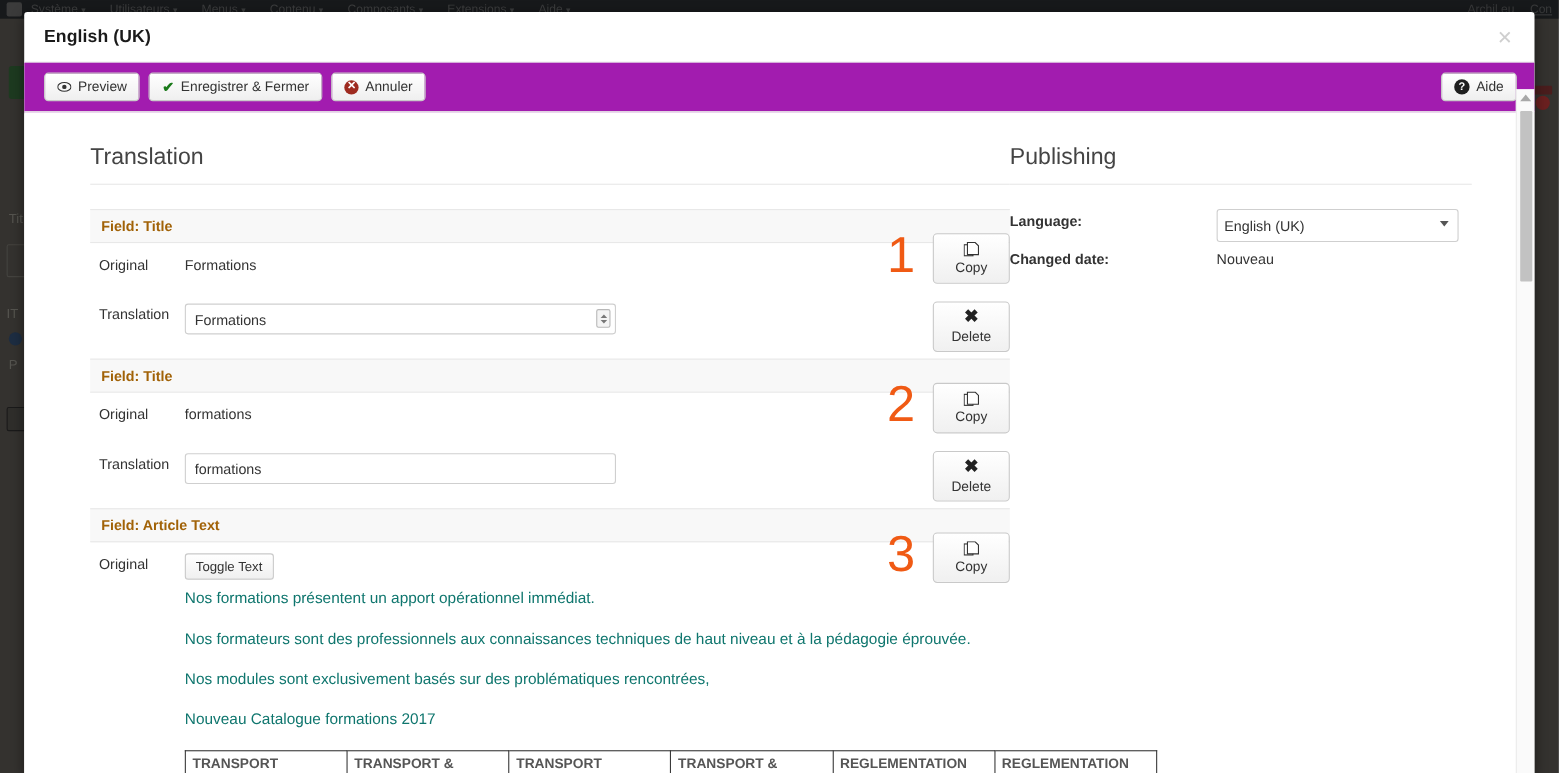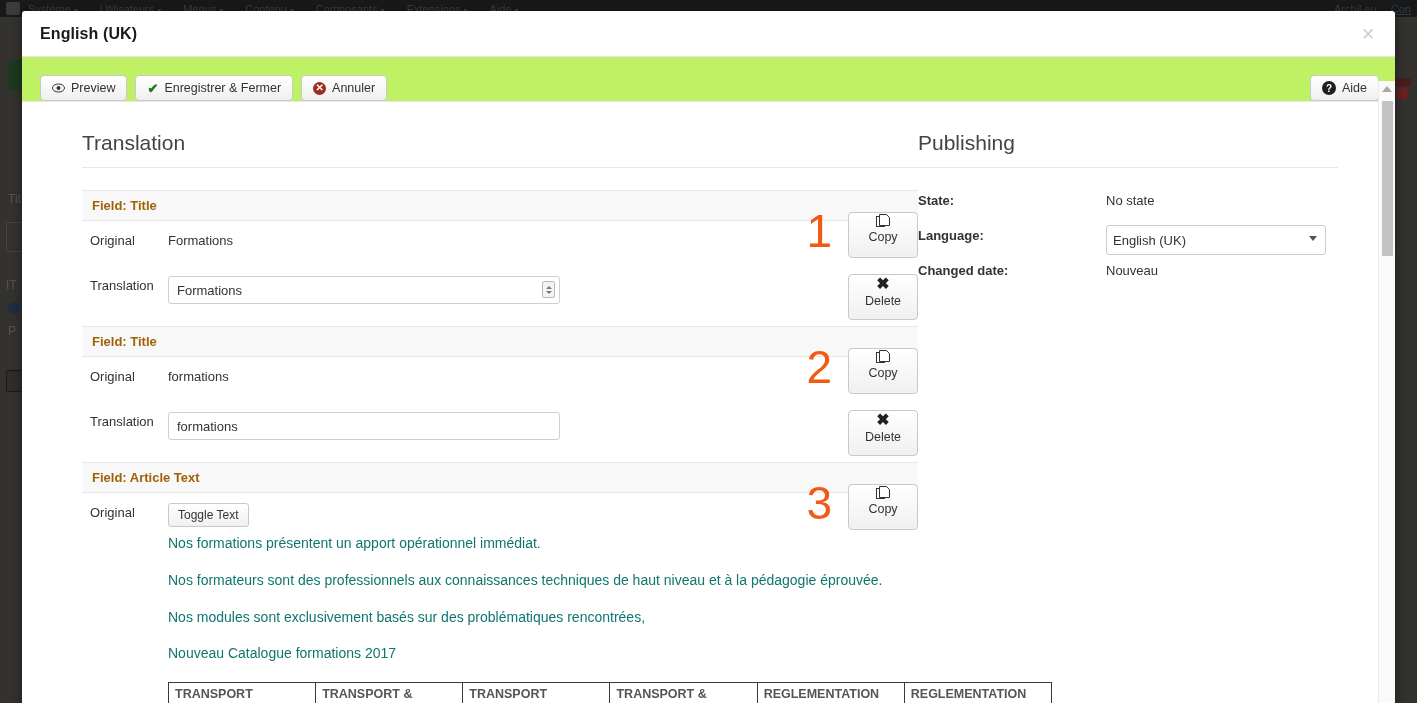--- a/index.html
+++ b/index.html
@@ -90,23 +90,23 @@
     position: absolute; right: 16px; top: 13px;
     width: 22px; height: 22px;
     color: #cfcfcf; font-size: 17px; line-height: 22px; text-align: center;
     cursor: pointer; background: none; border: none; padding: 0;
     font-family: "Liberation Sans", sans-serif;
   }
 
   
   #modal-toolbar {
     height: 45px;
-    background: #bef264;
+    background: #a21caf;
     border-bottom: 1px solid #e8e8e8;
-    display: flex; align-items: flex-end;
+    display: flex; align-items: center;
     padding: 0 16px 0 18px;
     position: relative;
   }
   .tb-btn {
     display: inline-flex; align-items: center; gap: 6px;
     height: 26px; padding: 0 11px;
     margin-right: 8px;
     font-size: 12.5px; color: #333;
     background: linear-gradient(#ffffff, #efefef);
     border: 1px solid #c9c9c9; border-radius: 4px;
@@ -195,21 +195,21 @@
   
   .actions {
     position: absolute; right: -0px; top: 0;
     width: 156px;
     display: flex; flex-direction: column; align-items: flex-end;
   }
   .stack-btn {
     width: 70px; height: 46px;
     background: linear-gradient(#ffffff, #f0f0f0);
     border: 1px solid #c9c9c9; border-radius: 4px;
-    display: flex; flex-direction: column; align-items: center; 
+    display: flex; flex-direction: column; align-items: center; justify-content: center;
     gap: 2px;
     font-size: 12.5px; color: #333;
     cursor: pointer;
     font-family: "Liberation Sans", sans-serif;
   }
   .stack-btn + .stack-btn { margin-top: 16px; }
   .num-marker {
     position: absolute;
     font-size: 46px; line-height: 46px;
     color: #f05a14; font-weight: normal;
@@ -484,24 +484,20 @@
             </button>
           </div>
         </div>
       </div>
 
       <div class="col-right">
         <h2 class="sec-title">Publishing</h2>
         <hr class="sec-rule">
 
         <div class="pub-rows" style="margin-top:22px;">
-          <div class="pub-row">
-            <div class="pub-label">State:</div>
-            <div class="pub-val">No state</div>
-          </div>
 
           <div class="pub-row">
             <div class="pub-label">Language:</div>
             <div class="sel-wrap">
               <select class="pub-select">
                 <option>English (UK)</option>
               </select>
               <span class="sel-caret"></span>
             </div>
           </div>

